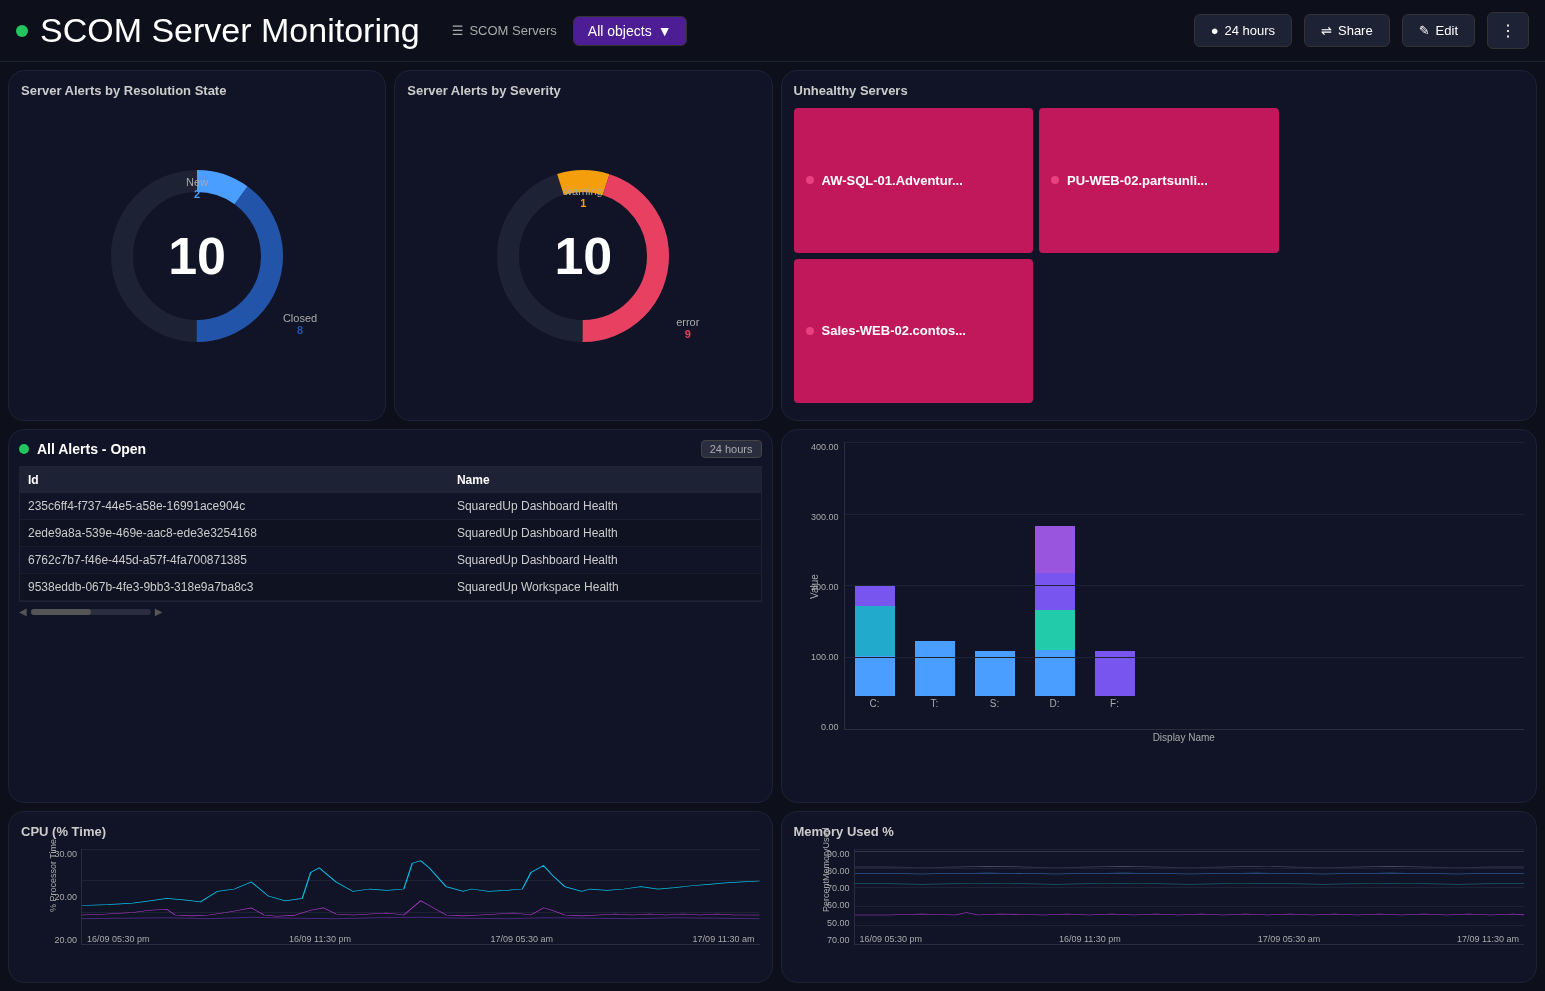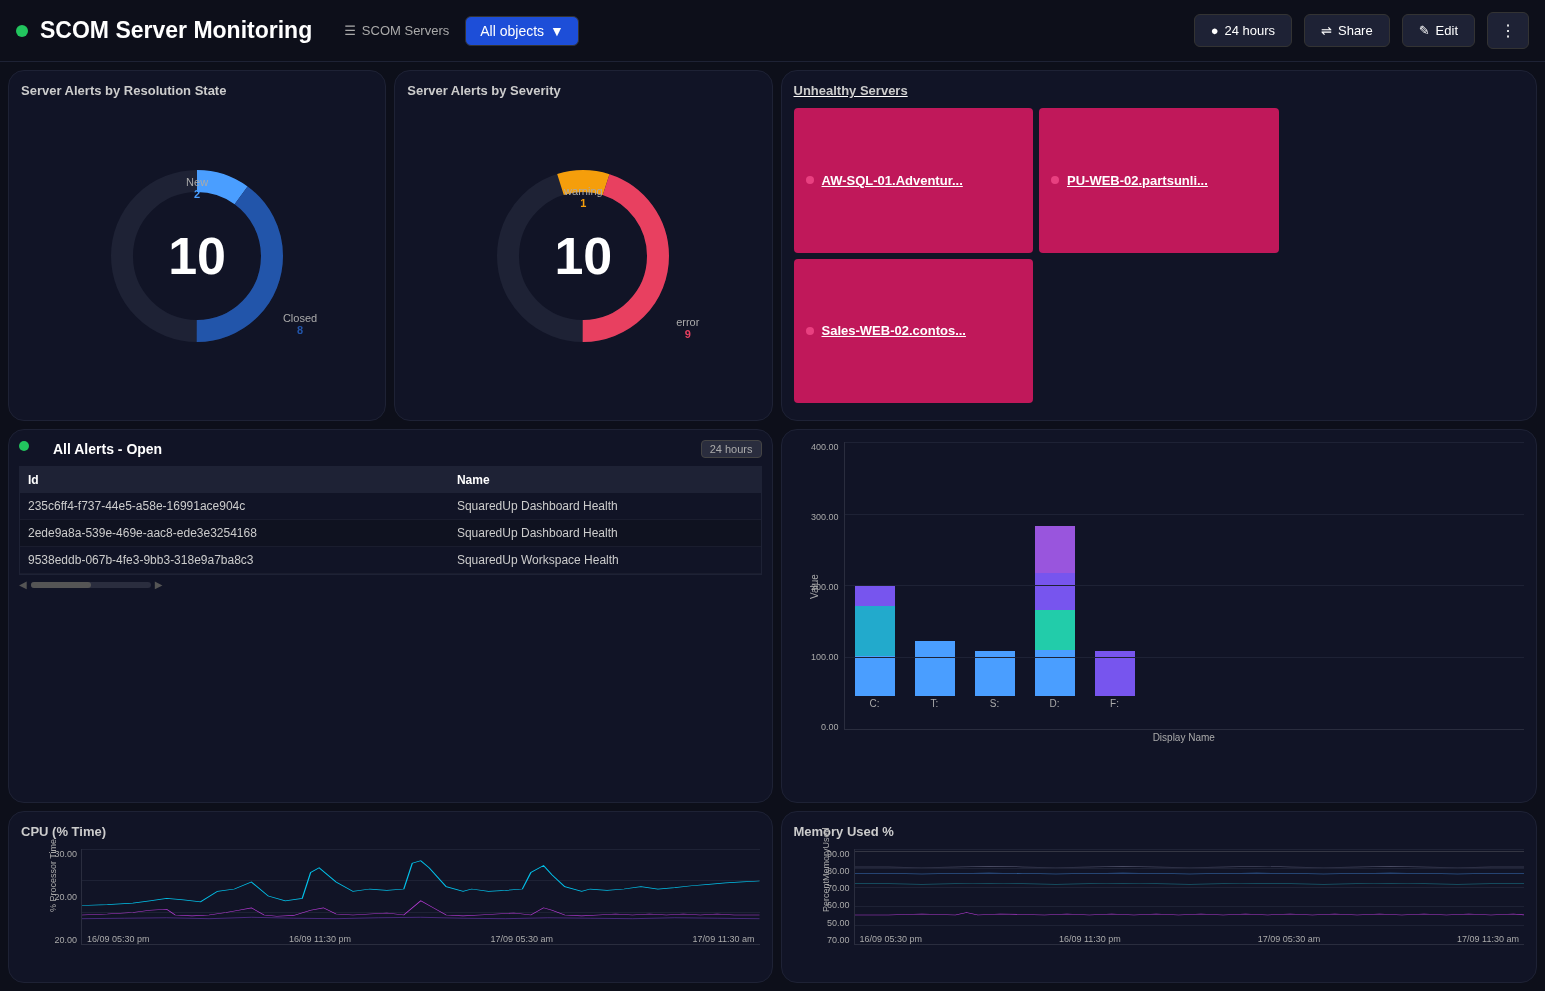--- a/index.html
+++ b/index.html
@@ -23,35 +23,35 @@
       height: 62px;
       gap: 12px;
     }
     .header-dot {
       width: 12px; height: 12px;
       background: #22c55e;
       border-radius: 50%;
       flex-shrink: 0;
     }
     .header-title {
-      font-size: 23px;
-      font-weight: 700;
+      font-size: 34px;
+      font-weight: 400;
       color: #fff;
       margin-right: 20px;
     }
     .scom-servers-btn {
       display: flex; align-items: center; gap: 6px;
       color: #aaa;
       font-size: 13px;
       cursor: pointer;
       margin-right: 4px;
     }
     .all-objects-btn {
       display: flex; align-items: center; gap: 6px;
-      background: #1d4ed8;
+      background: #4c1d95;
       border: 1px solid #333;
       border-radius: 6px;
       padding: 6px 14px;
       color: #fff;
       font-size: 14px;
       cursor: pointer;
     }
     .header-spacer { flex: 1; }
     .header-btn {
       display: flex; align-items: center; gap: 6px;
@@ -113,21 +113,20 @@
       position: absolute;
       font-size: 11px;
       color: #aaa;
       white-space: nowrap;
     }
 
     
     .unhealthy-panel {
       grid-column: 3;
       grid-row: 1;
-      text-decoration: underline;
     }
     .unhealthy-grid {
       display: grid;
       grid-template-columns: 1fr 1fr 1fr;
       grid-template-rows: 1fr 1fr;
       gap: 6px;
       height: calc(100% - 30px);
     }
     .server-tile {
       background: #c0185a;
@@ -155,21 +154,22 @@
       padding: 10px;
     }
     .alerts-header {
       display: flex;
       align-items: center;
       justify-content: space-between;
       margin-bottom: 8px;
     }
     .alerts-title-wrap {
       display: flex;
-      gap: 24px;
+      align-items: center;
+      gap: 8px;
     }
     .alerts-dot {
       width: 10px; height: 10px;
       background: #22c55e;
       border-radius: 50%;
     }
     .alerts-title {
       font-size: 14px;
       font-weight: 600;
     }
@@ -360,20 +360,24 @@
         <tbody>
           <tr>
             <td>235c6ff4-f737-44e5-a58e-16991ace904c</td>
             <td>SquaredUp Dashboard Health</td>
           </tr>
           <tr>
             <td>2ede9a8a-539e-469e-aac8-ede3e3254168</td>
             <td>SquaredUp Dashboard Health</td>
           </tr>
           <tr>
+            <td>6762c7b7-f46e-445d-a57f-4fa700871385</td>
+            <td>SquaredUp Dashboard Health</td>
+          </tr>
+          <tr>
             <td>9538eddb-067b-4fe3-9bb3-318e9a7ba8c3</td>
             <td>SquaredUp Workspace Health</td>
           </tr>
         </tbody>
       </table>
     </div>
     <div class="scroll-indicator">
       <span class="scroll-arrow">◀</span>
       <div class="scroll-bar">
         <div class="scroll-thumb"></div>

